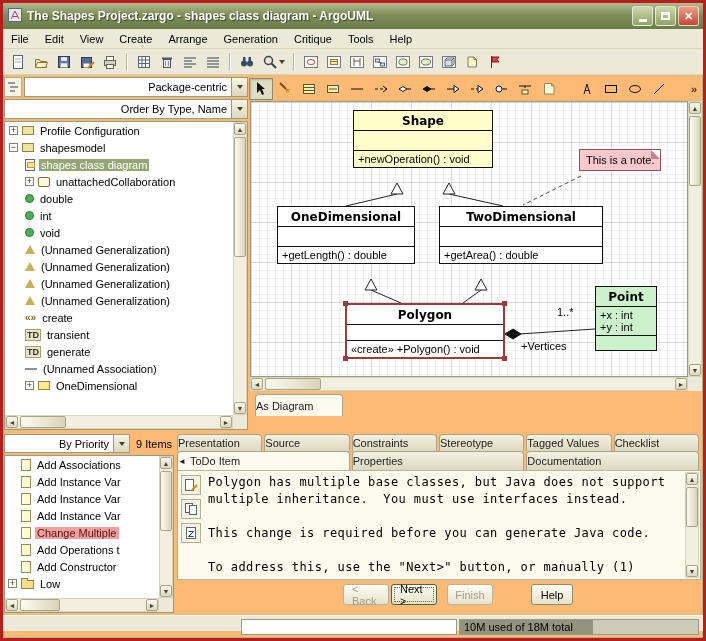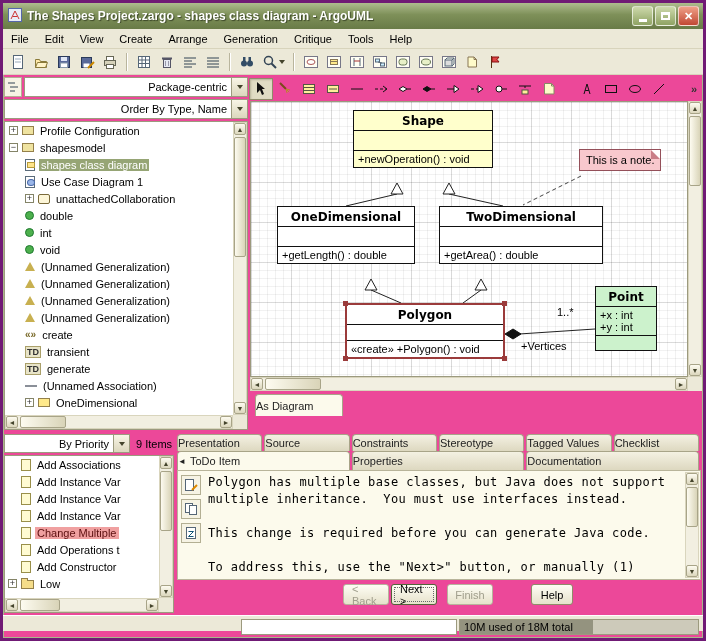--- a/index.html
+++ b/index.html
@@ -1,18 +1,18 @@
 <!DOCTYPE html>
 <html><head>
 <meta charset="utf-8">
 <style>
   * { margin:0; padding:0; box-sizing:border-box; }
   html,body { width:706px; height:641px; }
   body { font-family:"Liberation Sans",sans-serif; font-size:11px; color:#000; background:#888; }
-  .win { position:relative; width:706px; height:641px; background:#ec4899; border:3px solid #701a75; box-shadow:inset 0 0 0 1px #a9b78a; }
+  .win { position:relative; width:706px; height:641px; background:#fdba74; border:3px solid #b91c1c; box-shadow:inset 0 0 0 1px #a9b78a; }
 
   
   .titlebar { position:absolute; left:0; top:0; width:700px; height:26px;
     background:linear-gradient(180deg,#aebc8e 0%,#7e9059 45%,#697b47 100%);
     display:flex; align-items:center; padding:0 4px; }
   .title-text { flex:1; color:#fff; font-weight:bold; font-size:12px; text-shadow:1px 1px 1px #3a4526; white-space:nowrap; overflow:hidden; margin-left:4px; }
   .cap-btn { width:21px; height:20px; border-radius:3px; border:1px solid rgba(255,255,255,.65); display:flex; align-items:center; justify-content:center; margin-left:2px; }
   .cap-min,.cap-max { background:linear-gradient(180deg,#cdd9ab,#8fa363); }
   .cap-close { background:linear-gradient(180deg,#ef9f87,#c14834); color:#fff; font-weight:bold; font-size:11px; }
   .glyph-min { width:8px; height:3px; background:#fff; margin-top:8px; }
@@ -327,24 +327,20 @@
         <div class="trow" style="padding-left:4px">
             <span class="tg">−</span>
             <span class="ti ti-model"></span>
             <span class="tl">shapesmodel</span>
           </div>
         <div class="trow" style="padding-left:20px">
             <span class="ti ti-page dc"></span>
             <span class="tl sel">shapes class diagram</span>
           </div>
         <div class="trow" style="padding-left:20px">
-            <span class="ti ti-page uc"></span>
-            <span class="tl">Use Case Diagram 1</span>
-          </div>
-        <div class="trow" style="padding-left:20px">
             <span class="tg">+</span>
             <span class="ti ti-collab"></span>
             <span class="tl">unattachedCollaboration</span>
           </div>
         <div class="trow" style="padding-left:20px">
             <span class="ti ti-dt"></span>
             <span class="tl">double</span>
           </div>
         <div class="trow" style="padding-left:20px">
             <span class="ti ti-dt"></span>

